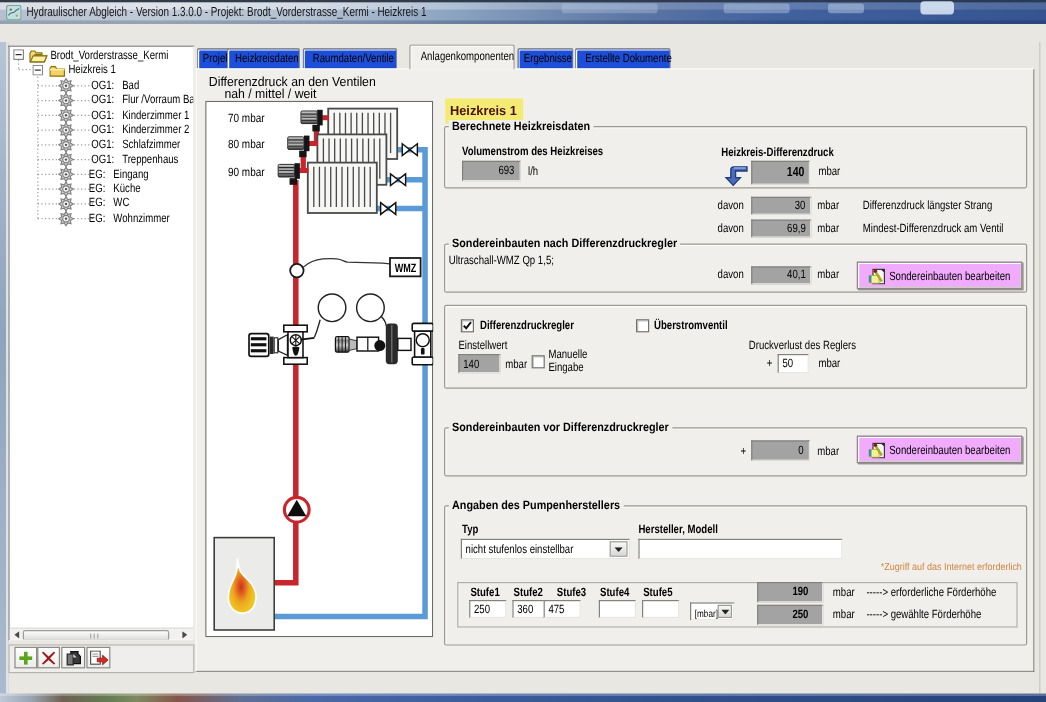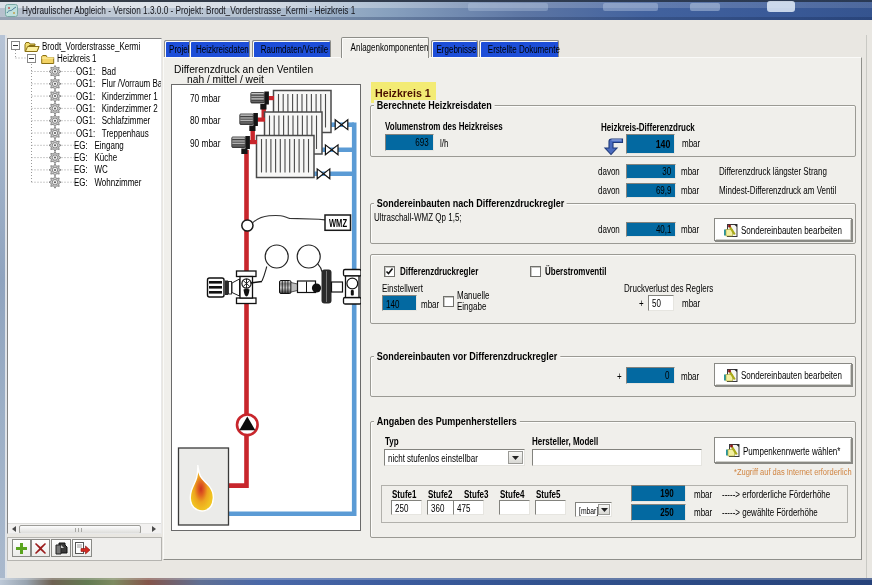--- a/index.html
+++ b/index.html
@@ -3,25 +3,25 @@
 <meta charset="utf-8">
 <style>
 *{margin:0;padding:0;box-sizing:border-box}
 html,body{width:872px;height:585px;overflow:hidden}
 #w{position:relative;width:872px;height:585px;font-family:"Liberation Sans",sans-serif;background:#e9e7e2;overflow:hidden}
 .abs{position:absolute}
 .t{position:absolute;font-size:10px;white-space:nowrap;color:#000;transform:scaleX(.8);transform-origin:0 0}
 .b{font-weight:bold}
 .g{position:absolute;border:1px solid #9b9a94;border-radius:2px;box-shadow:inset 1px 1px 0 #fcfcfa}
 .gl{position:absolute;background:#f0efeb;padding:0 3px;font-weight:bold;font-size:10px;white-space:nowrap;z-index:3;transform:scaleX(.9);transform-origin:0 0}
-.yf{position:absolute;background:#0369a1;border:1px solid #9a9a94;border-top-color:#82827d;border-left-color:#82827d;border-bottom-color:#e6e5e0;border-right-color:#e6e5e0}
+.yf{position:absolute;background:#a3a3a3;border:1px solid #9a9a94;border-top-color:#82827d;border-left-color:#82827d;border-bottom-color:#e6e5e0;border-right-color:#e6e5e0}
 .wf{position:absolute;background:#fff;border:1px solid #9a9a94;border-top-color:#82827d;border-left-color:#82827d;border-bottom-color:#e6e5e0;border-right-color:#e6e5e0}
 .fv{position:absolute;font-size:10px;white-space:nowrap;right:4px;top:2px;transform:scaleX(.8);transform-origin:100% 0}
 .fl{position:absolute;font-size:10px;white-space:nowrap;left:3px;top:2px;transform:scaleX(.8);transform-origin:0 0}
-.btn{position:absolute;background:#ffffff;border:1px solid #898984;box-shadow:inset 1px 1px 0 #fefefe,inset -1px -1px 0 #cfcfca,1px 1px 0 #8a8a85}
+.btn{position:absolute;background:#f0abfc;border:1px solid #898984;box-shadow:inset 1px 1px 0 #fefefe,inset -1px -1px 0 #cfcfca,1px 1px 0 #8a8a85}
 .cb{position:absolute;width:11px;height:11px;background:#fff;border:1px solid #70706c;box-shadow:inset 1px 1px 0 #c6c6c2}
 .tab{position:absolute;top:40px;height:18px;background:#1d4ed8;border:1px solid #8d8d88;border-bottom:none;border-radius:2px 2px 0 0;font-size:10px;box-shadow:inset 1px 1px 0 #fbfbf9}
 .tab div{position:absolute;width:100%;text-align:center;top:2.5px;transform:scaleX(.8);white-space:nowrap}
 </style>
 </head>
 <body>
 <div id="w">
 
 <div class="abs" id="titlebar" style="left:0;top:0;width:872px;height:20px;background:linear-gradient(90deg,#b6c0cd 0%,#c0cad6 15%,#b2c0d0 30%,#89a2bf 44%,#5d76a4 60%,#42629e 74%,#3a5a98 88%,#35548f 100%)">
  <div class="abs" style="left:0;top:0;width:872px;height:2px;background:linear-gradient(90deg,#353c45,#2a3a55)"></div>
@@ -290,31 +290,20 @@
 <div class="wf" style="left:384px;top:449px;width:141px;height:17px">
  <span class="fl" style="top:3px">nicht stufenlos einstellbar</span>
  <div class="abs" style="right:1px;top:1px;width:15px;height:13px;background:linear-gradient(#f8f8f6,#d8d8d4);border:1px solid #9a9a96">
         <svg width="7" height="4" style="position:absolute;left:3px;top:4px">
           <path d="M0,0 L7,0 L3.5,4 Z" fill="#222"></path>
         </svg>
       </div>
 </div>
 <div class="t b" style="left:532px;top:436px">Hersteller, Modell</div>
 <div class="wf" style="left:532px;top:449px;width:170px;height:17px"></div>
-<div class="btn" style="left:714px;top:436.5px;width:138px;height:26px">
- <svg class="abs" style="left:10px;top:5px" width="15" height="14">
-        <rect x="4.5" y="1.5" width="9.5" height="12" fill="#f6f6f2" stroke="#38383c"></rect>
-        <path d="M11,1.5 L14,1.5 L14,4 Z" fill="#222"></path>
-        <rect x="1" y="6.5" width="2.2" height="6" fill="#2a95a0"></rect>
-        <rect x="3" y="6.5" width="6.5" height="6.5" fill="#f4f0a0" stroke="#a0a030" stroke-width="0.6"></rect>
-        <line x1="7" y1="4.2" x2="11.8" y2="11.5" stroke="#aaaa18" stroke-width="2.2"></line>
-        <circle cx="6.5" cy="3" r="1.5" fill="#8c1616"></circle>
-      </svg>
- <div class="t" style="left:28px;top:8px">Pumpenkennwerte wählen*</div>
-</div>
 <div class="abs" style="right:20px;top:467px;font-size:8.5px;color:#d08440;white-space:nowrap;transform:scaleX(.88);transform-origin:100% 0">*Zugriff auf das Internet erforderlich</div>
 
 <div class="abs" style="left:381px;top:485px;width:467px;height:38px;border:1px solid #b2b1ac"></div>
 <div class="t b" style="left:392px;top:488.5px">Stufe1</div>
 <div class="t b" style="left:428px;top:488.5px">Stufe2</div>
 <div class="t b" style="left:464px;top:488.5px">Stufe3</div>
 <div class="t b" style="left:500px;top:488.5px">Stufe4</div>
 <div class="t b" style="left:536px;top:488.5px">Stufe5</div>
 <div class="wf" style="left:391px;top:500px;width:31px;height:15px">
       <span class="fl" style="top:1.5px">250</span>

